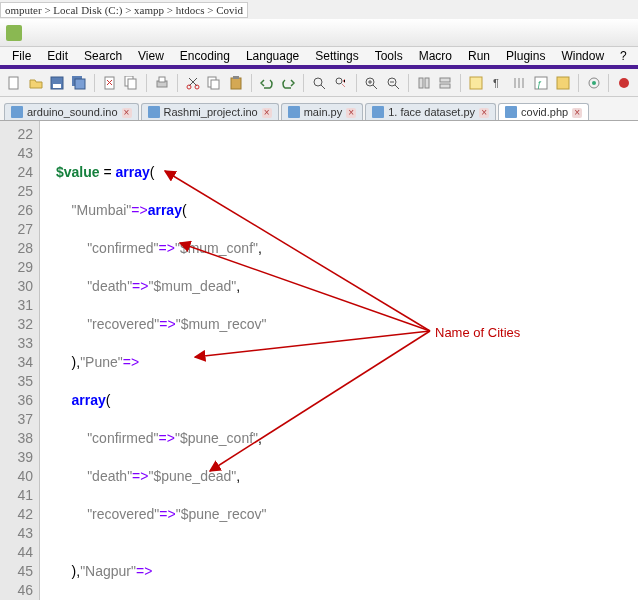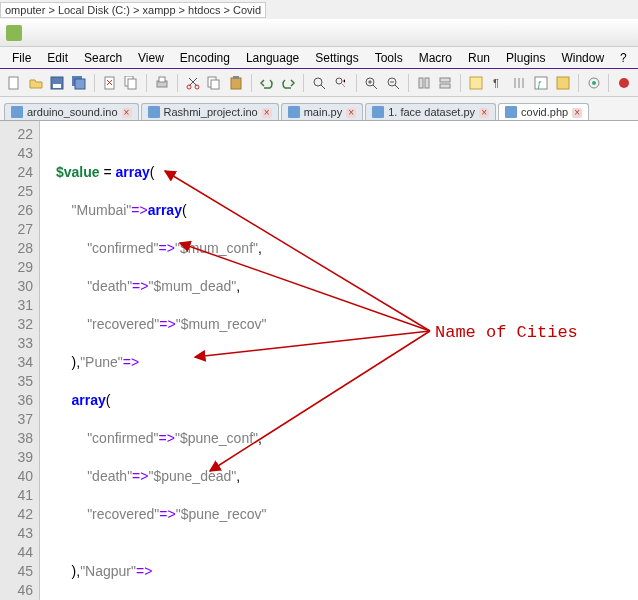--- a/index.html
+++ b/index.html
@@ -1,38 +1,38 @@
 <!DOCTYPE html>
 <html><head>
 <meta charset="utf-8">
 <style>
 * { margin: 0; padding: 0; box-sizing: border-box; font-family: "Segoe UI", Tahoma, sans-serif; }
 body { background: #f0f0f0; width: 638px; height: 600px; overflow: hidden; position: relative; }
 .titlebar { background: linear-gradient(#fff, #e8e8e8); height: 28px; display: flex; align-items: center; padding: 0 6px; font-size: 12px; border-bottom: 1px solid #ccc; }
 .titlebar .icon { width: 16px; height: 16px; margin-right: 6px; background: #8ab852; border-radius: 2px; }
-.breadcrumb { background: #fff; border: 1px solid #ccc; font-size: 11px; padding: 1px 4px; color: #333; display: inline-block; margin-bottom: 1px; }
-.menubar { background: #f5f5f5; display: flex; gap: 0; padding: 0 4px; height: 22px; align-items: center; font-size: 12px; border-bottom: 1px solid #4c1d95; }
+.breadcrumb { background: #fff; border: 1px solid #ccc; font-size: 11px; padding: 1px 4px; color: #333; display: inline-block; margin-bottom: 1px; font-family: Liberation Serif, serif; }
+.menubar { background: #f5f5f5; display: flex; gap: 0; padding: 0 4px; height: 22px; align-items: center; font-size: 12px; border-bottom: 4px solid #4c1d95; }
 .menubar span { padding: 2px 8px; cursor: default; }
 .toolbar { background: #f2f2f2; height: 28px; display: flex; align-items: center; padding: 0 4px; gap: 2px; border-bottom: 1px solid #ccc; }
 .tb-btn { width: 20px; height: 20px; display: inline-flex; align-items: center; justify-content: center; border: 1px solid transparent; border-radius: 2px; }
 .tb-sep { width: 1px; height: 18px; background: #ccc; margin: 0 3px; }
 .tabs { background: #f4f4f4; height: 24px; display: flex; align-items: flex-end; padding: 0 4px; gap: 2px; border-bottom: 1px solid #aaa; }
 .tab { background: #e3e9ef; border: 1px solid #b0b8c0; border-bottom: none; border-radius: 3px 3px 0 0; padding: 2px 6px; font-size: 11px; display: flex; align-items: flex-end; gap: 4px; color: #333; }
 .tab.active { background: #fff; }
 .tab .fi { width: 12px; height: 12px; background: #6a9ed4; border-radius: 1px; }
 .tab .cl { width: 10px; height: 10px; font-size: 10px; line-height: 10px; text-align: center; color: #b04040; background: #f0d8d8; border-radius: 2px; }
 .editor { display: flex; background: #fff; height: calc(600px - 28px - 22px - 28px - 24px - 2px); position: relative; }
 .gutter { width: 40px; background: #e8e8e8; text-align: right; padding: 4px 6px 4px 0; font-family: Consolas, monospace; font-size: 14px; color: #808080; line-height: 19px; border-right: 1px solid #c4c4c4; }
 .code { flex: 1; padding: 4px 0 4px 16px; font-family: Consolas, monospace; font-size: 14px; line-height: 19px; white-space: pre; color: #000; position: relative; }
 .k { color: #15803d; font-weight: bold; }
 .kf { color: #0000ff; font-weight: bold; }
 .s { color: #808080; }
 .op { color: #8000ff; }
 .p { color: #000; }
-.annot { position: absolute; color: #c00000; font-family: Liberation Mono, monospace; font-size: 17px; }
+.annot { position: absolute; color: #c00000; font-family: Liberation Sans, sans-serif; font-size: 13px; }
 svg.arrows { position: absolute; top: 0; left: 0; pointer-events: none; }
 </style>
 </head>
 <body>
 
 
 
 <div class="breadcrumb">omputer &gt; Local Disk (C:) &gt; xampp &gt; htdocs &gt; Covid</div>
 
 <div class="titlebar">

